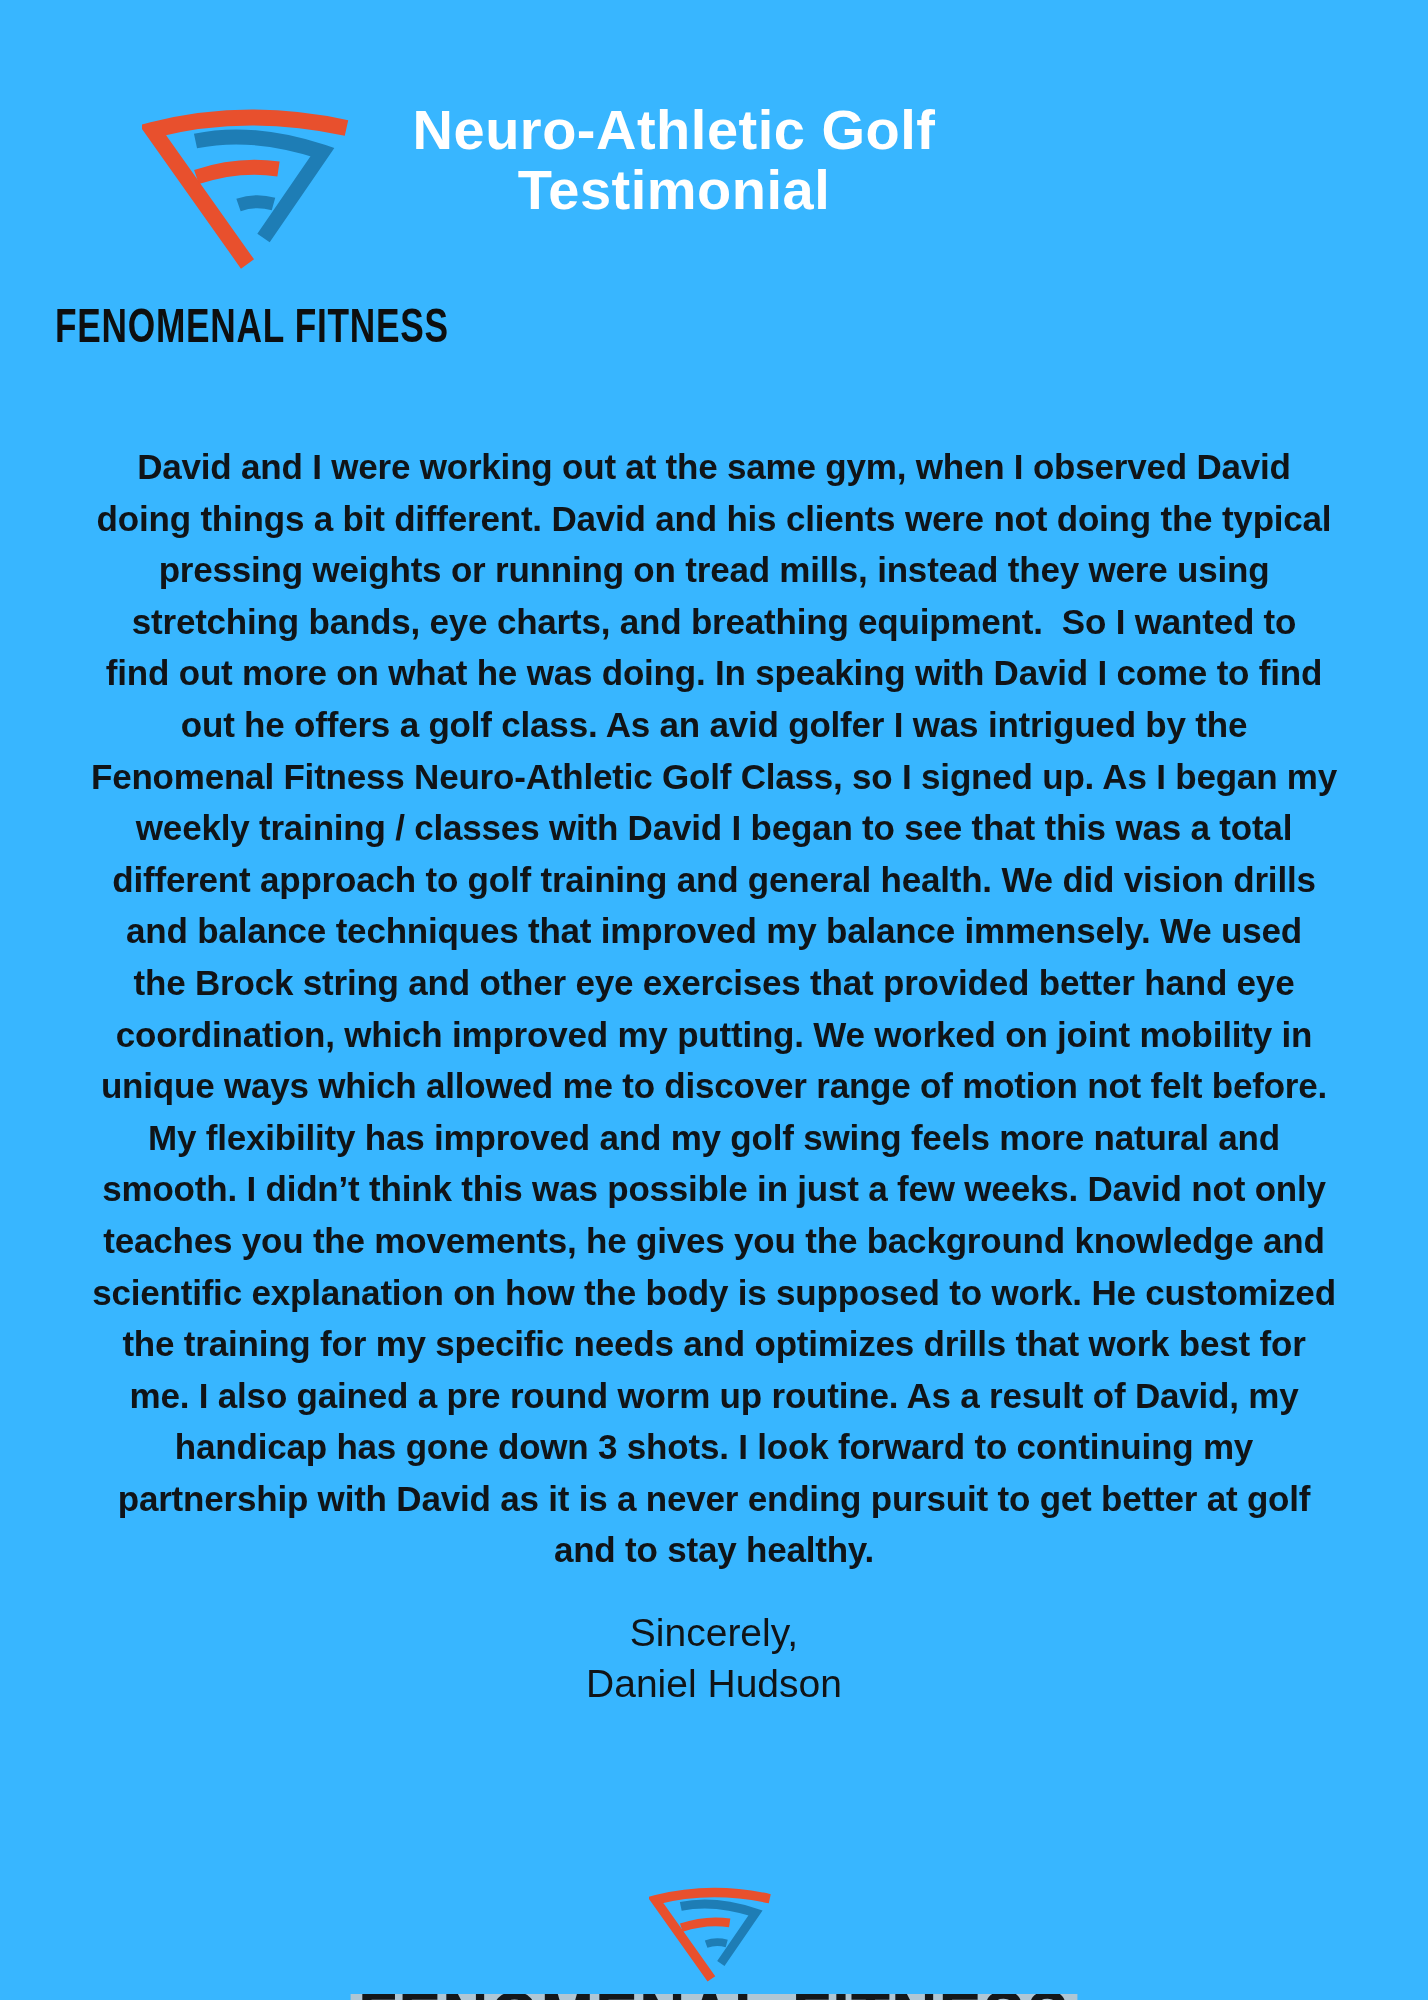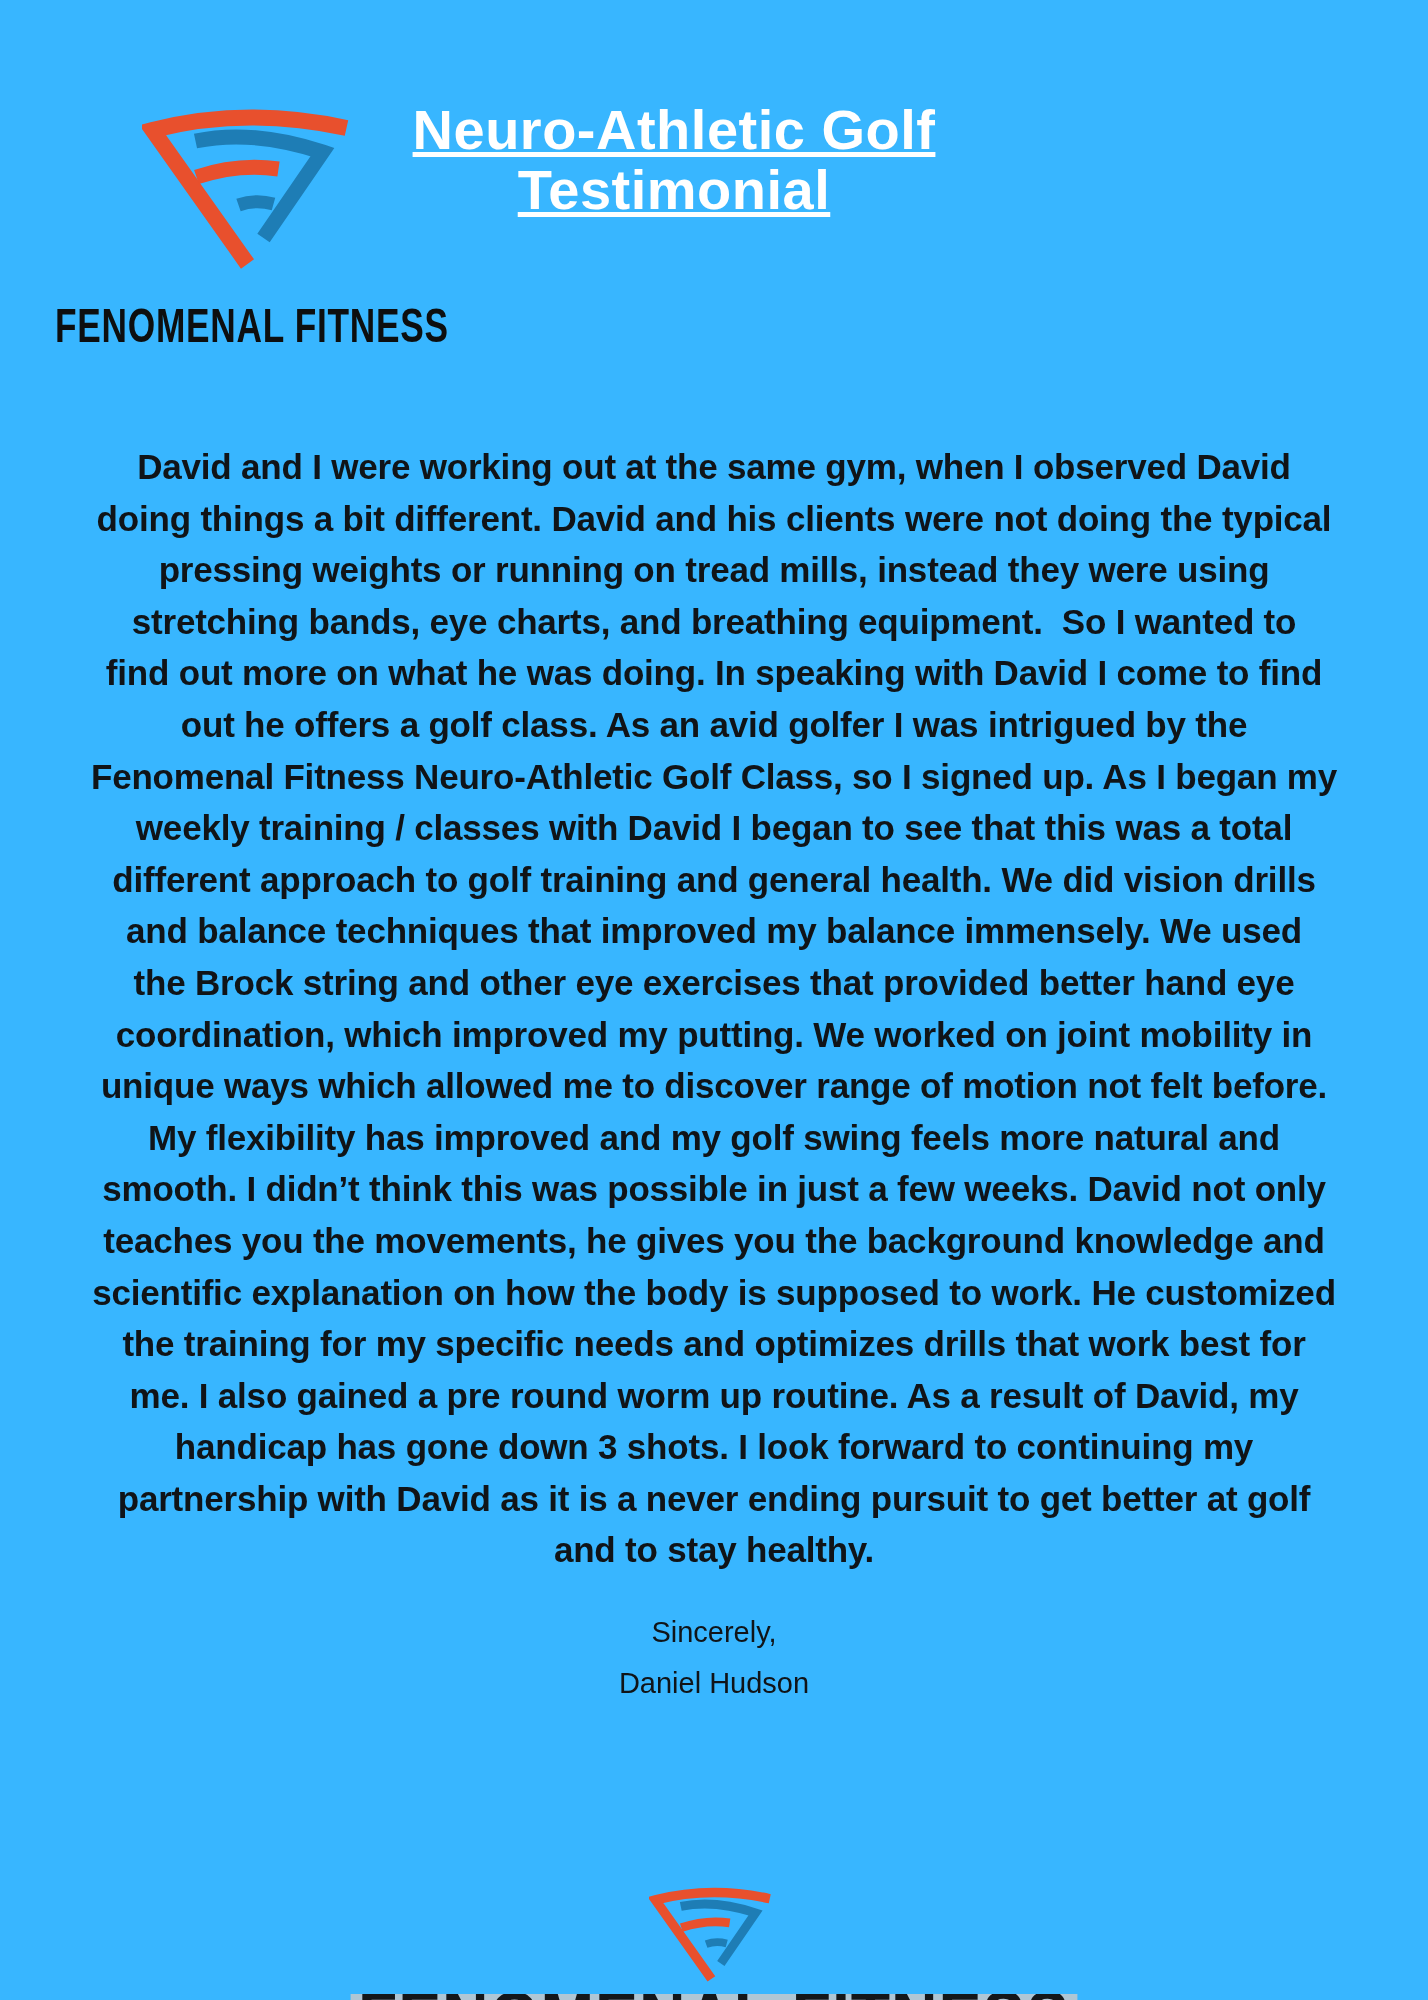--- a/index.html
+++ b/index.html
@@ -35,42 +35,41 @@
     left: 349px;
     top: 100px;
     width: 650px;
     text-align: center;
     color: #FFFFFF;
     font-size: 56px;
     line-height: 60px;
     font-weight: 700;
     letter-spacing: 0.5px;
     white-space: pre;
-    text-decoration: underline;
   }
   .body-text {
     position: absolute;
     left: 14px;
     top: 441px;
     width: 1400px;
     text-align: center;
     font-size: 35px;
     line-height: 51.6px;
     font-weight: 700;
     color: #101418;
     letter-spacing: -0.2px;
     white-space: pre;
   }
   .signature {
     position: absolute;
     left: 14px;
     top: 1607px;
     width: 1400px;
     text-align: center;
-    font-size: 29px;
+    font-size: 39px;
     line-height: 51px;
     color: #101418;
     white-space: pre;
   }
   .footer-logo {
     position: absolute;
     left: 649px;
     top: 1884px;
     width: 126px;
     height: 99px;

